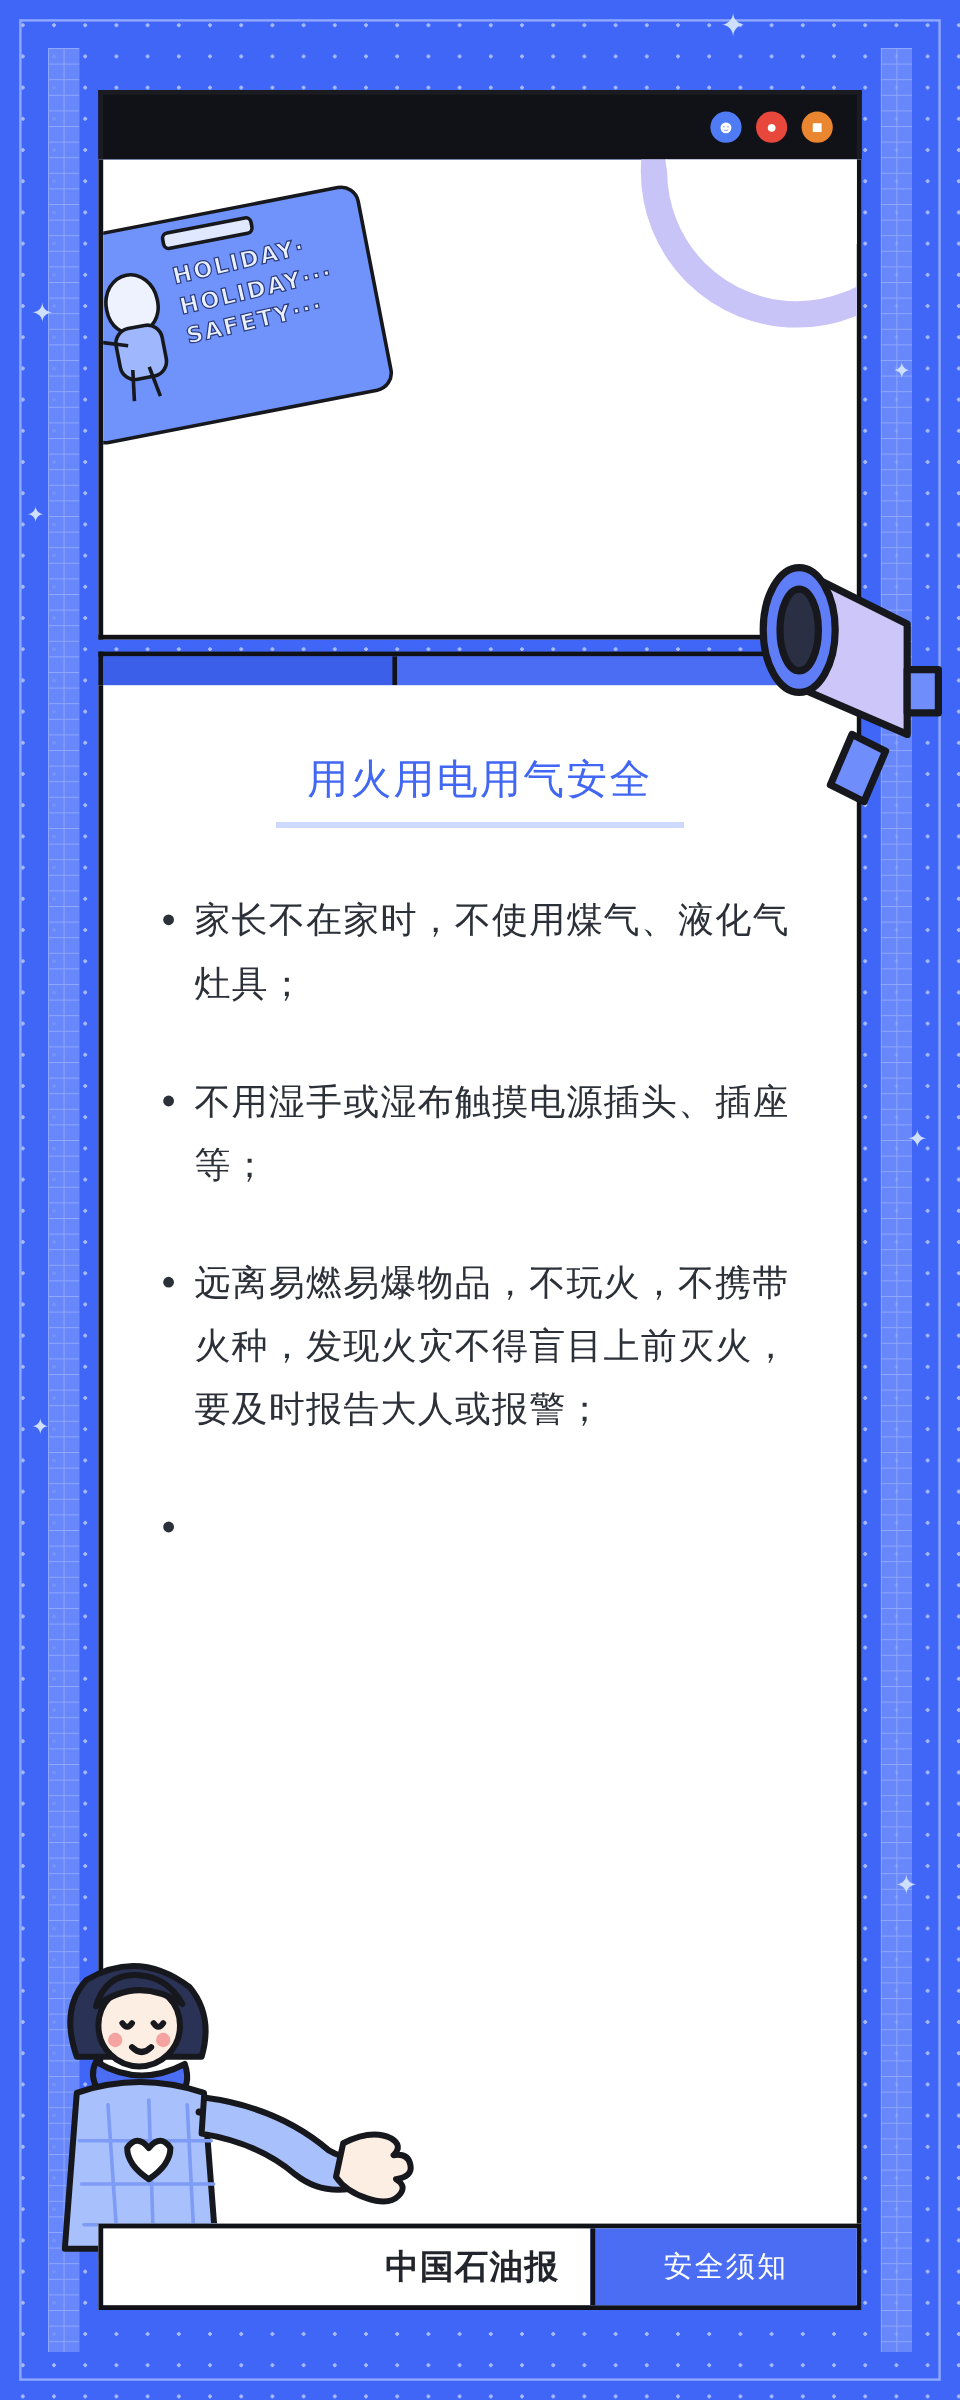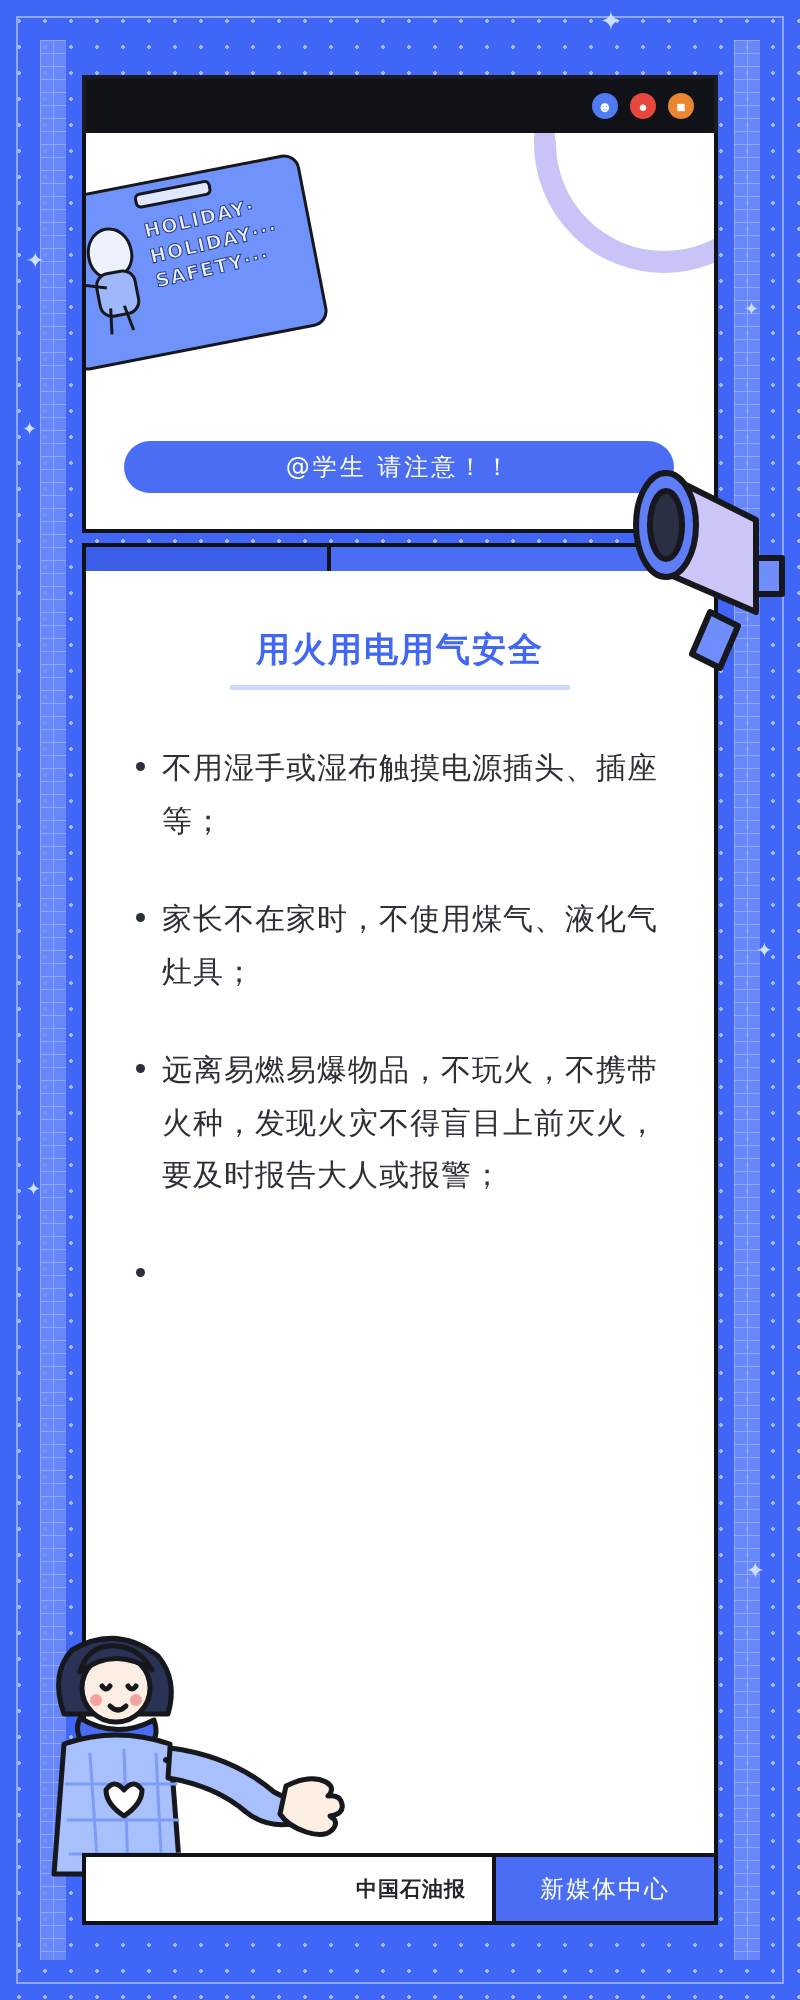--- a/index.html
+++ b/index.html
@@ -266,21 +266,21 @@
     border: 4px solid #111218;
     border-top: none;
     box-sizing: border-box;
     height: 1312px;
     padding: 56px 46px 0 46px;
   }
   .section-title {
     text-align: center;
     color: #4268f3;
     font-family: "DejaVu Sans", sans-serif;
-    font-weight: bold;
+    font-weight: normal;
     font-size: 34px;
     letter-spacing: 2px;
     position: relative;
   }
   .section-title .ul {
     display: block;
     width: 340px;
     height: 5px;
     background: #cdd9ff;
     margin: 12px auto 0 auto;
@@ -341,21 +341,21 @@
     background: #ffffff;
     z-index: 10;
   }
   .footer .left {
     flex: 1;
     display: flex;
     align-items: center;
     justify-content: flex-end;
     padding-right: 26px;
     color: #22252b;
-    font-size: 21px;
+    font-size: 28px;
     letter-spacing: 1px;
     font-family: Liberation Mono, monospace;
     font-weight: bold;
   }
   .footer .right {
     width: 218px;
     background: #4a6df4;
     color: #ffffff;
     display: flex;
     align-items: center;
@@ -407,44 +407,41 @@
           <div class="leg-l"></div>
           <div class="leg-r"></div>
         </div>
         <div class="badge-text" style="white-space:pre-line;">HOLIDAY·
 HOLIDAY···
 SAFETY···</div>
       </div>
 
 
 
-      <div class="hero-pill">
-        <span>@学生 请注意！！</span>
-      </div>
     </div>
 
     <div class="tabs">
       <div class="tab t1"></div>
       <div class="tab t2"></div>
     </div>
 
     <div class="body-panel">
       <div class="section-title">
         <span>用火用电用气安全</span>
         <span class="ul"></span>
       </div>
 
       <ul class="bullets">
         <li>
           <span class="bullet-dot"></span>
-          <span>不用湿手或湿布触摸电源插头、插座等；</span>
+          <span>家长不在家时，不使用煤气、液化气灶具；</span>
         </li>
         <li>
           <span class="bullet-dot"></span>
-          <span>家长不在家时，不使用煤气、液化气灶具；</span>
+          <span>不用湿手或湿布触摸电源插头、插座等；</span>
         </li>
         <li>
           <span class="bullet-dot"></span>
           <span>远离易燃易爆物品，不玩火，不携带火种，发现火灾不得盲目上前灭火，要及时报告大人或报警；</span>
         </li>
         <li>
           <span class="bullet-dot"></span>
         </li>
       </ul>
     </div>
@@ -497,15 +494,15 @@
         <path d="M146 146 q60 8 100 40 q14 8 24 6" fill="none" stroke-width="6"></path>
         <path d="M150 134 q62 8 104 44 q10 6 20 6 l-2 26 q-26 4 -46 -12 q-30 -26 -78 -34 Z" fill="#a8c0fb"></path>
 
         <path d="M266 172 q24 -12 40 -4 q10 6 2 14 q12 -2 14 8 q2 10 -12 12 q10 6 2 14 q-8 8 -26 2 q-18 -6 -26 -18 Z" fill="#fdeee3"></path>
       </g>
     </svg>
   </div>
 
   <div class="footer">
     <div class="left">中国石油报</div>
-    <div class="right">新媒体中心</div>
+    <div class="right">安全须知</div>
   </div>
 </div>
 
 </body></html>

